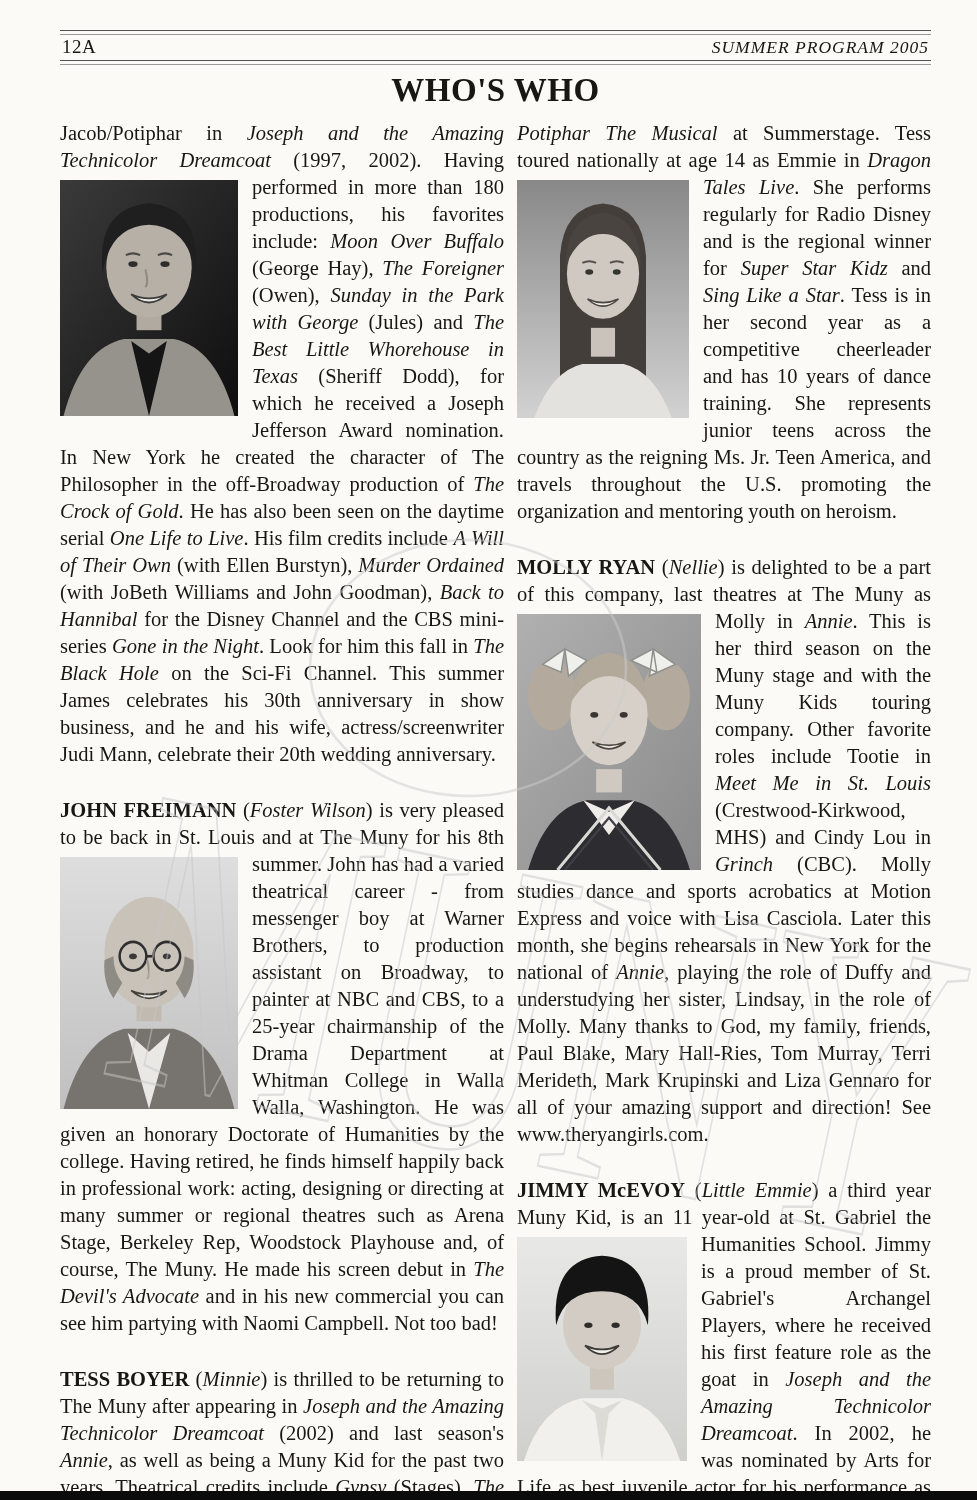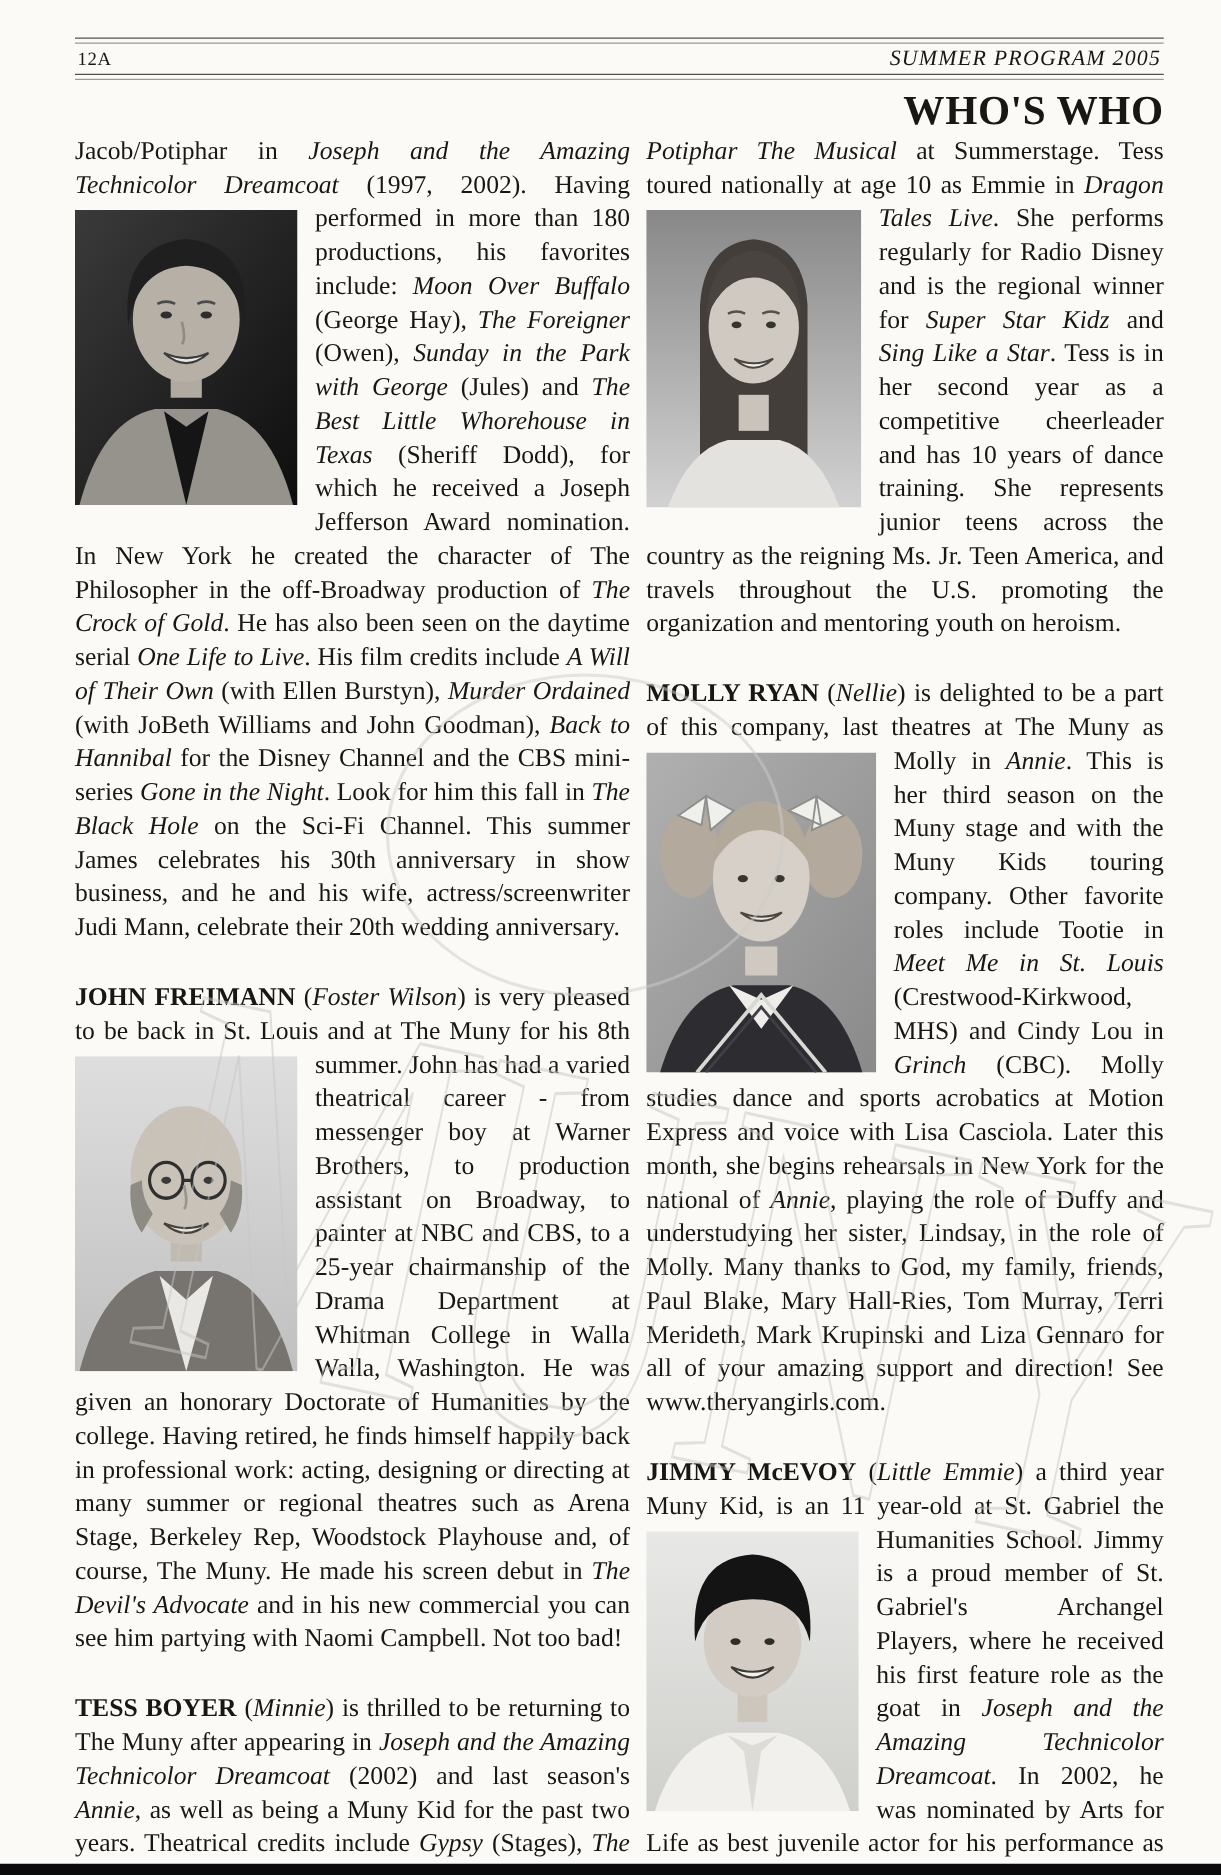--- a/index.html
+++ b/index.html
@@ -4,23 +4,23 @@
 <style>
   html { background:#e8e8e6; }
   body {
     margin:0; width:977px; height:1500px; position:relative;
     background:#fbfaf7; overflow:hidden;
     font-family:"Liberation Serif", serif; color:#191714;
   }
   .page { position:absolute; inset:0; padding:30px 46px 0 60px; box-sizing:border-box; }
   .rule { height:3px; border-top:1.6px solid #525252; border-bottom:1px solid #9a9a9a; }
   .header-row { display:flex; justify-content:space-between; align-items:baseline; padding:1px 2px 2px; }
-  .page-num { font-size:15px; letter-spacing:0.5px; }
+  .page-num { font-size:19px; letter-spacing:0.5px; }
   .program { font-size:17.5px; letter-spacing:1px;font-style:italic; }
-  .title { font-size:33px; font-weight:bold; text-align:right; margin:7px 0 0; letter-spacing:0.5px; }
+  .title { font-size:33px; font-weight:bold; text-align:center; margin:7px 0 11px; letter-spacing:0.5px; }
   .cols { display:flex; gap:13px; position:relative; z-index:1; }
   .col { text-align:justify; font-size:20.5px; line-height:27px; }
   .col.left  { width:444px; }
   .col.right { width:414px; }
   p.bio { margin:0 0 29px; }
   p.bio:last-child { margin-bottom:0; }
   .it { font-style:italic; }
   .bd { font-weight:bold;font-family:Liberation Serif, serif; }
   .photo { float:left; margin:6px 14px 3px 0; }
   .photo svg { display:block; }
@@ -83,21 +83,21 @@
       <path d="M48.5 52 L52.5 52" stroke="#2f2f2f" stroke-width="1.4"></path>
       <ellipse cx="41" cy="52" rx="2.2" ry="1.5" fill="#3a3a3a"></ellipse>
       <ellipse cx="60" cy="52" rx="2.2" ry="1.5" fill="#3a3a3a"></ellipse>
       <path d="M49 54 Q51 62 49 64" stroke="#9a948b" stroke-width="1.2" fill="none"></path>
       <path d="M40 70 Q50 78 60 70 Q50 74 40 70 Z" fill="#ece9e4" stroke="#45423c" stroke-width="0.9"></path>
             </svg>
           </span><span>for his 8th summer. John has had a varied theatrical career - from messenger boy at Warner Brothers, to production assistant on Broadway, to painter at NBC and CBS, to a 25-year chairmanship of the Drama Department at Whitman College in Walla Walla, Washington. He was given an honorary Doctorate of Humanities by the college. Having retired, he finds himself happily back in professional work: acting, designing or directing at many summer or regional theatres such as Arena Stage, Berkeley Rep, Woodstock Playhouse and, of course, The Muny. He made his screen debut in </span><span class="it">The Devil's Advocate</span><span> and in his new commercial you can see him partying with Naomi Campbell. Not too bad!</span></p>
       <p class="bio"><span class="bd">TESS BOYER</span><span> (</span><span class="it">Minnie</span><span>) is thrilled to be returning to The Muny after appearing in </span><span class="it">Joseph and the Amazing Technicolor Dreamcoat</span><span> (2002) and last season's </span><span class="it">Annie</span><span>, as well as being a Muny Kid for the past two years. Theatrical credits include </span><span class="it">Gypsy</span><span> (Stages), </span><span class="it">The Wizard of Oz</span></p>
     </div>
     <div class="col right">
-      <p class="bio"><span class="it">Potiphar The Musical</span><span> at Summerstage. Tess toured nationally at age 10 as Emmie in </span><span class="it">Dragon </span><span class="photo" style="width:172px;height:238px">
+      <p class="bio"><span class="it">Potiphar The Musical</span><span> at Summerstage. Tess toured nationally at age 14 as Emmie in </span><span class="it">Dragon </span><span class="photo" style="width:172px;height:238px">
             <svg viewBox="0 0 100 132" preserveAspectRatio="none" width="100%" height="100%">
               <defs>
                 <linearGradient id="grad_tess" x1="0" y1="0" x2="0" y2="1">
                   <stop offset="0" stop-color="#888888"></stop>
                   <stop offset="1" stop-color="#d2d2d2"></stop>
                 </linearGradient>
               </defs>
       <rect width="100" height="132" fill="url(#grad_tess)"></rect>
       <path d="M25 122 L25 42 Q27 15 50 13 Q73 15 75 42 L75 122 Q63 130 50 130 Q37 130 25 122 Z" fill="#433e39"></path>
       <path d="M10 132 Q20 106 38 102 L62 102 Q80 106 90 132 Z" fill="#e4e2de"></path>

